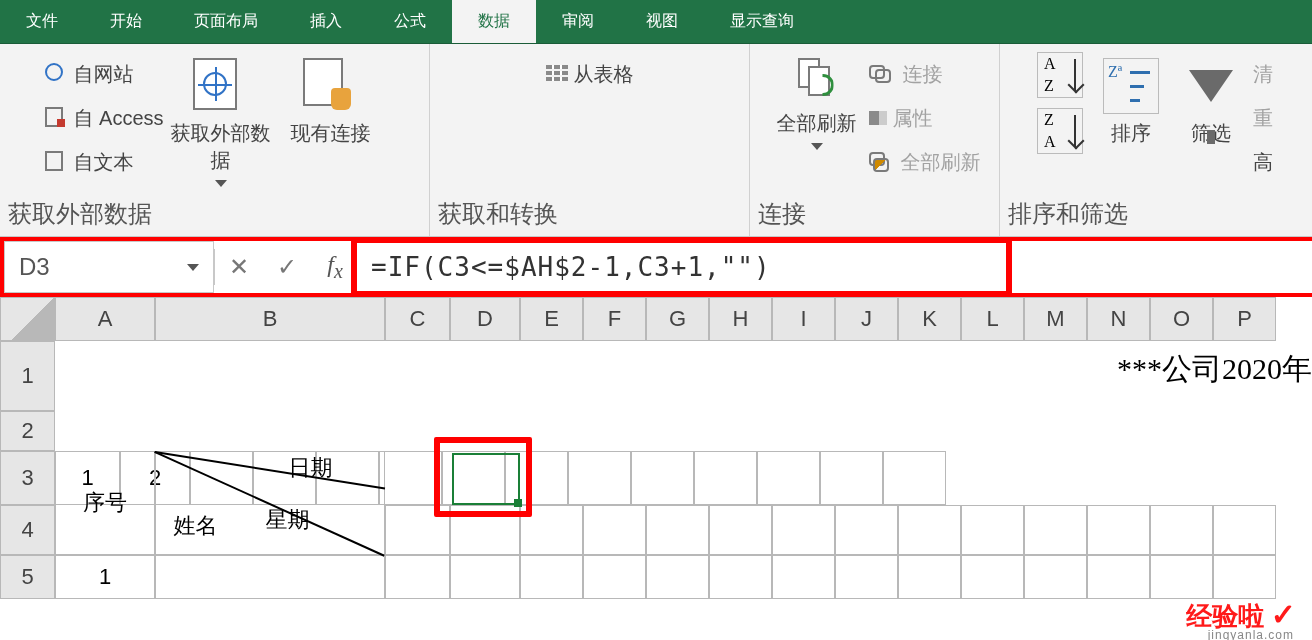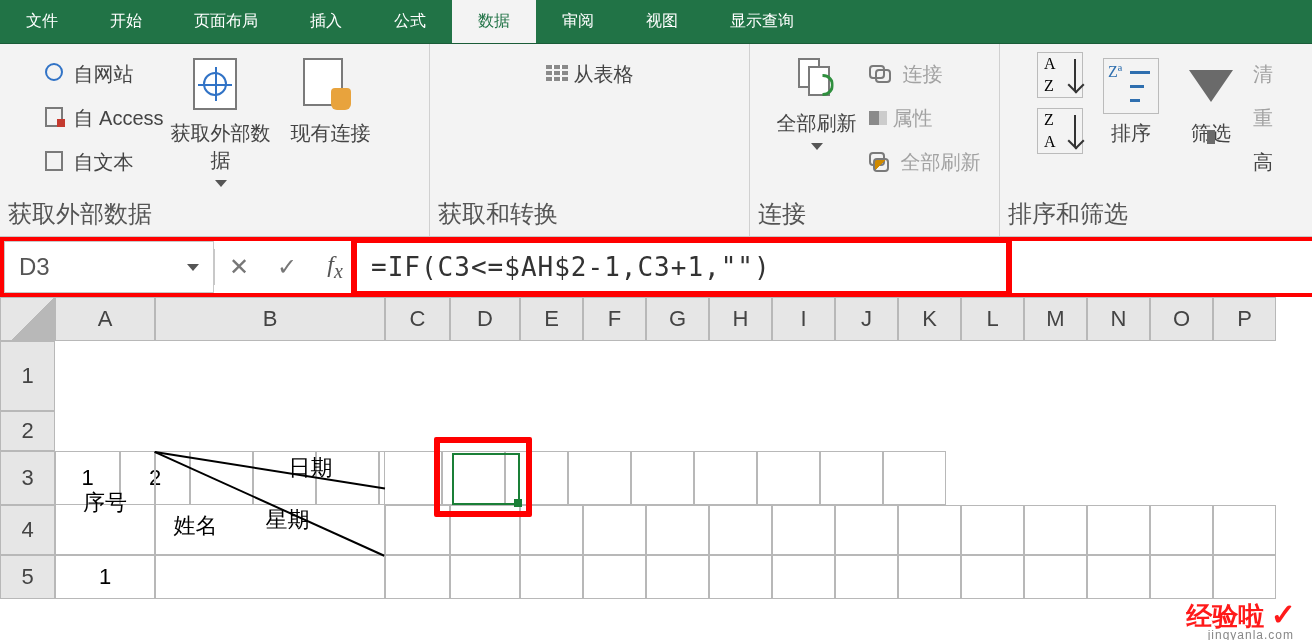--- a/index.html
+++ b/index.html
@@ -390,20 +390,21 @@
           <div class="cell" style="width: 63px; height: 44px;"></div>
           <div class="cell" style="width: 63px; height: 44px;"></div>
           <div class="cell" style="width: 63px; height: 44px;"></div>
           <div class="cell" style="width: 63px; height: 44px;"></div>
           <div class="cell" style="width: 63px; height: 44px;"></div>
           <div class="cell" style="width: 63px; height: 44px;"></div>
           <div class="cell" style="width: 63px; height: 44px;"></div>
         </div>
       </div>
 
+    <div class="title-text">***公司2020年</div>
 
     <div class="sel-green" id="selg" style="left: 397px; top: 156px; width: 68px; height: 52px;"></div>
 
     <div class="sel-red" id="selr" style="left: 379px; top: 140px; width: 98px; height: 80px;"></div>
 
     <div id="diag">
         <div class="diag-line" style="left: 100px; top: 154px; width: 232.863px; transform: rotate(8.99309deg);"></div>
         <div class="diag-line" style="left: 100px; top: 154px; width: 252.42px; transform: rotate(24.3312deg);"></div>
         <div class="diag-label" style="left: 233.4px; top: 156px;">日期</div>
         <div class="diag-label" style="left: 210.4px; top: 208.08px;">星期</div>

